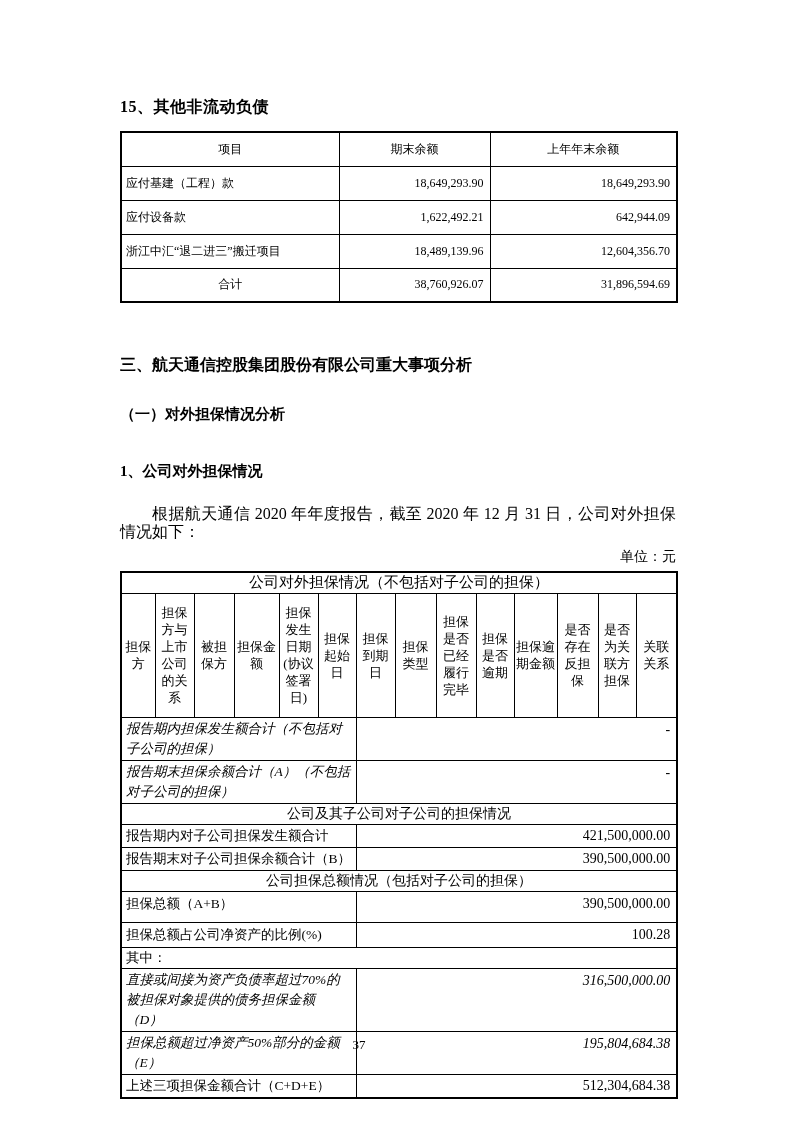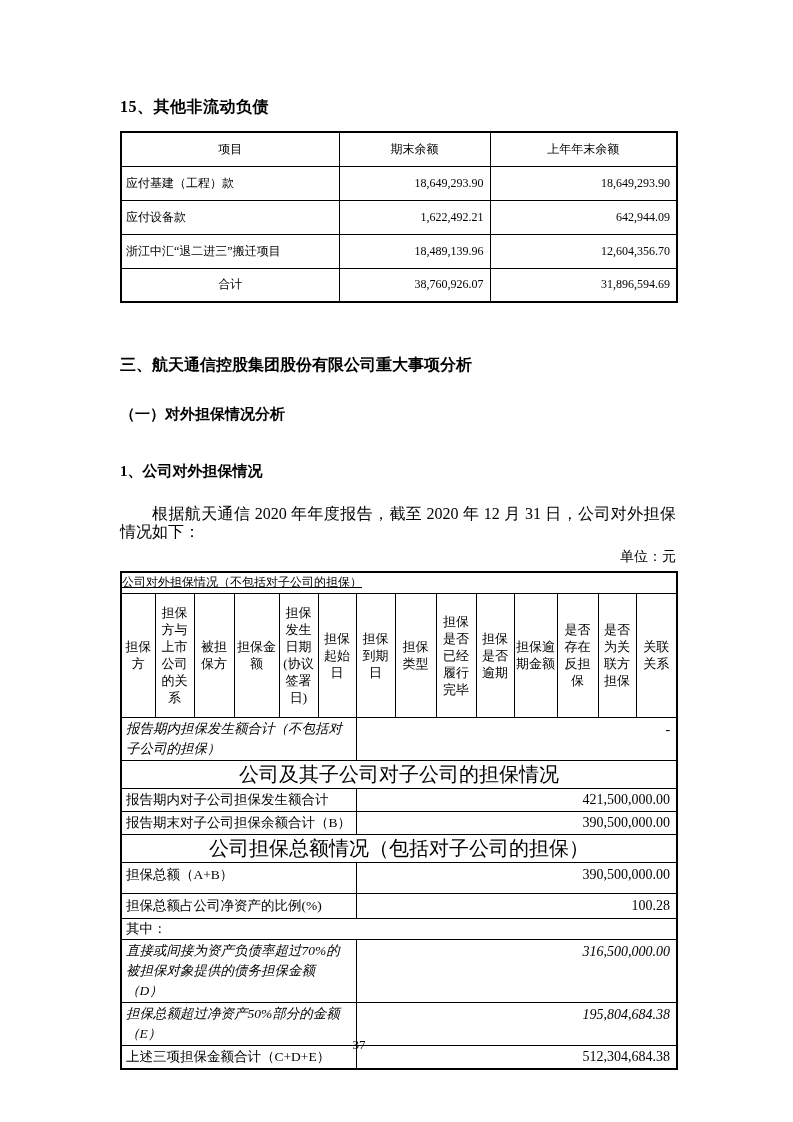--- a/index.html
+++ b/index.html
@@ -35,25 +35,25 @@
 
   
   .t1 td { font-size: 12px; height: 34px; vertical-align: middle; }
   .t1 .hd   { text-align: center; }
   .t1 .item { text-align: left; padding-left: 4px; }
   .t1 .item.center { text-align: center; padding-left: 0; }
   .t1 .num  { text-align: right; padding-right: 6px; }
 
   
   .t2 td { vertical-align: middle; }
-  .t2 .ttl { font-size: 12px; height: 21px; text-decoration: underline; }
+  .t2 .ttl { text-align: center; font-size: 15px; height: 21px; }
   .t2 .hc  { text-align: center; font-size: 13px; line-height: 17px; padding: 2px 1px; height: 124px; }
   .t2 .lbl { text-align: left; font-size: 13.5px; line-height: 20px; padding: 1px 4px; }
   .t2 .num { text-align: right; font-size: 14px; padding-right: 6px; line-height: 20px; }
-  .t2 .sec { text-align: center; font-size: 20px; height: 21px; }
+  .t2 .sec { text-align: center; font-size: 14px; height: 21px; }
   .t2 .secl{ text-align: left; font-size: 13.5px; padding-left: 4px; height: 21px; }
   .t2 .vt  { vertical-align: top; padding-top: 2px; }
   tr.rh22 { height: 22px; }
   tr.rh25 { height: 25px; }
   tr.rh31 { height: 31px; }
   tr.rh43 { height: 43px; font-style: italic; }
 
   .page-num { position: absolute; left: 0; width: 718px; top: 1037px; text-align: center; font-size: 13px; }
 </style>
 </head>
@@ -140,20 +140,24 @@
       <td class="hc">担保是否逾期</td>
       <td class="hc">担保逾期金额</td>
       <td class="hc">是否存在反担保</td>
       <td class="hc">是否为关联方担保</td>
       <td class="hc">关联关系</td>
     </tr>
     <tr class="rh43">
       <td class="lbl" colspan="6">报告期内担保发生额合计（不包括对子公司的担保）</td>
       <td class="num vt" colspan="8">-</td>
     </tr>
+    <tr class="rh43">
+      <td class="lbl" colspan="6">报告期末担保余额合计（A）（不包括对子公司的担保）</td>
+      <td class="num vt" colspan="8">-</td>
+    </tr>
     <tr>
       <td class="sec" colspan="14">公司及其子公司对子公司的担保情况</td>
     </tr>
     <tr class="rh22">
       <td class="lbl" colspan="6">报告期内对子公司担保发生额合计</td>
       <td class="num" colspan="8">421,500,000.00</td>
     </tr>
     <tr class="rh22">
       <td class="lbl" colspan="6">报告期末对子公司担保余额合计（B）</td>
       <td class="num" colspan="8">390,500,000.00</td>

